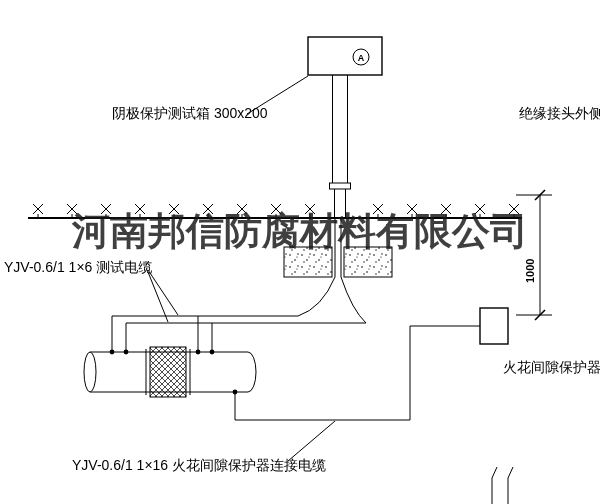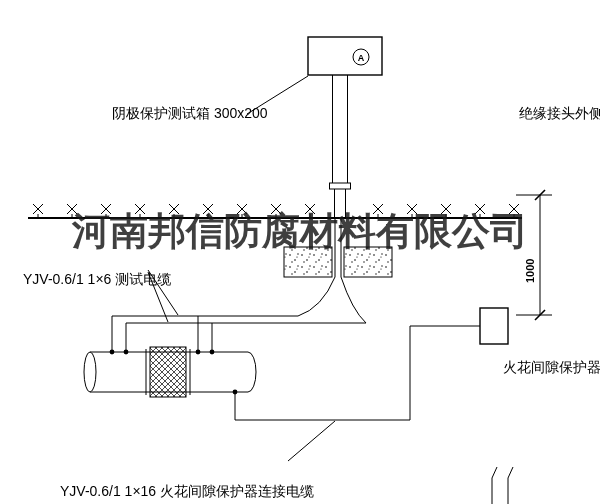--- a/index.html
+++ b/index.html
@@ -140,23 +140,23 @@
         <line x1="508" y1="478" x2="513" y2="467"></line>
       </g>
 
     </g>
   </svg>
 
   <div class="lbl" style="left:112px;top:105px;">阴极保护测试箱 300x200</div>
 
   <div class="lbl" style="left:519px;top:105px;">绝缘接头外侧电缆</div>
 
-  <div class="lbl" style="left:4px;top:271px;margin-left:19px;">YJV-0.6/1  1×6  测试电缆</div>
+  <div class="lbl" style="left:4px;top:259px;">YJV-0.6/1  1×6  测试电缆</div>
 
   <div class="lbl" style="left:503px;top:359px;text-align:center;">火花间隙保护器</div>
 
-  <div class="lbl" style="left:60px;top:457px;margin-top:26px;">YJV-0.6/1  1×16  火花间隙保护器连接电缆</div>
+  <div class="lbl" style="left:72px;top:457px;">YJV-0.6/1  1×16  火花间隙保护器连接电缆</div>
 
   <div class="dim-label" style="left:524px;top:283px;">1000</div>
 
   <div class="watermark">河南邦信防腐材料有限公司</div>
 
 </div>
 
 </body></html>

